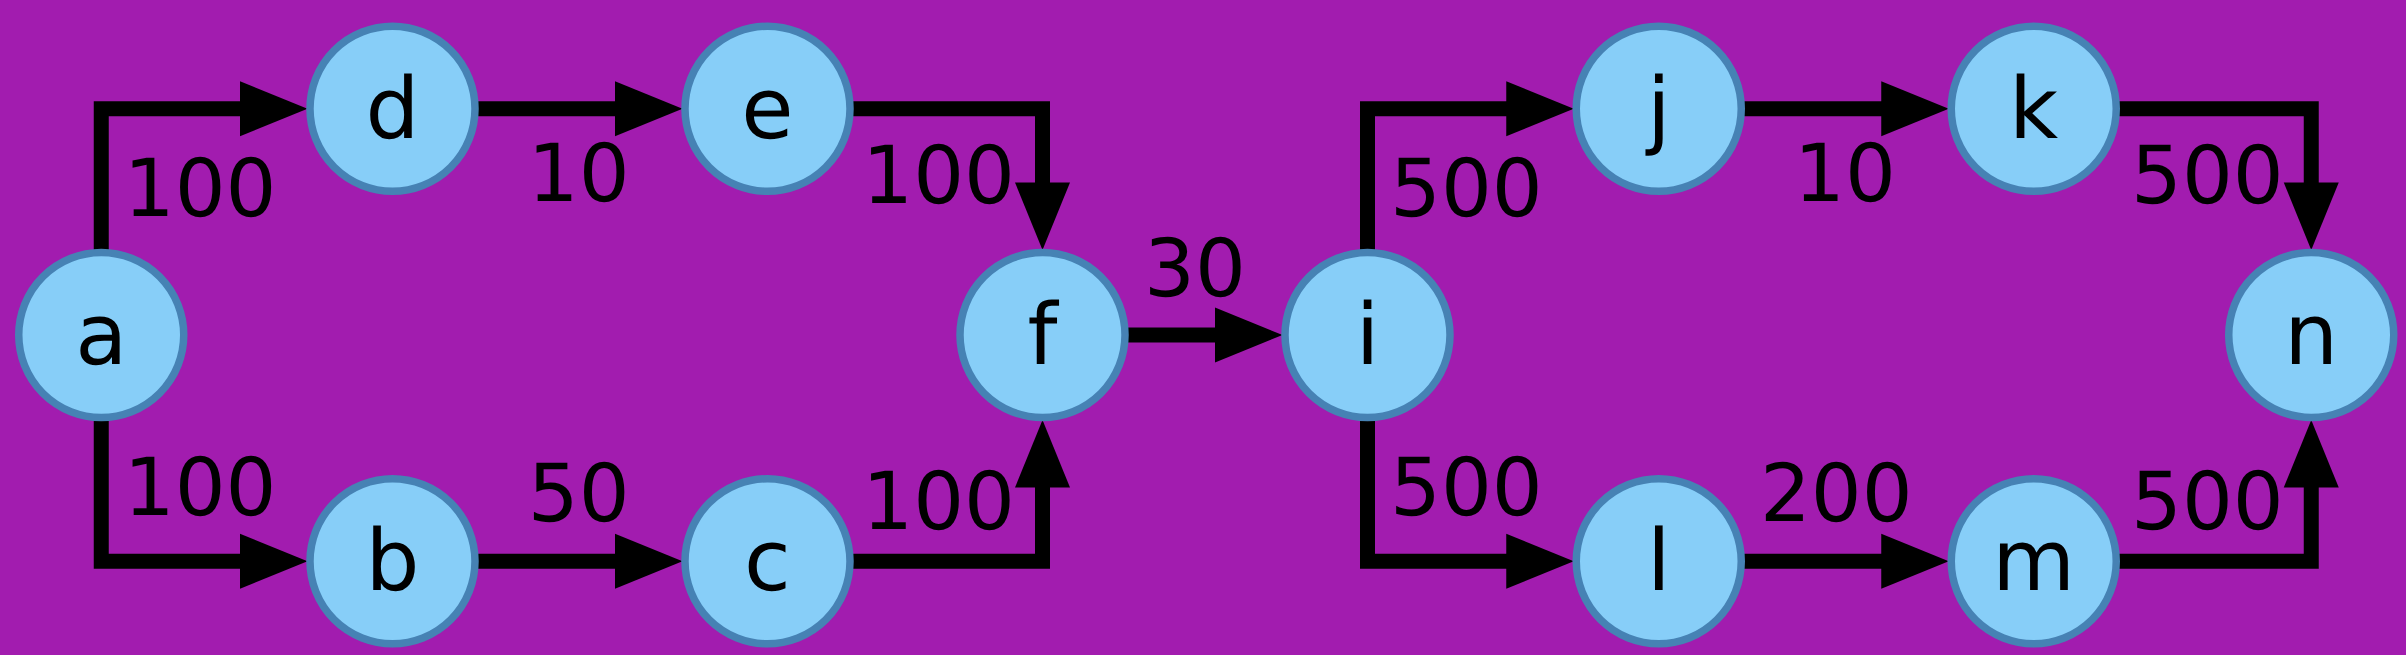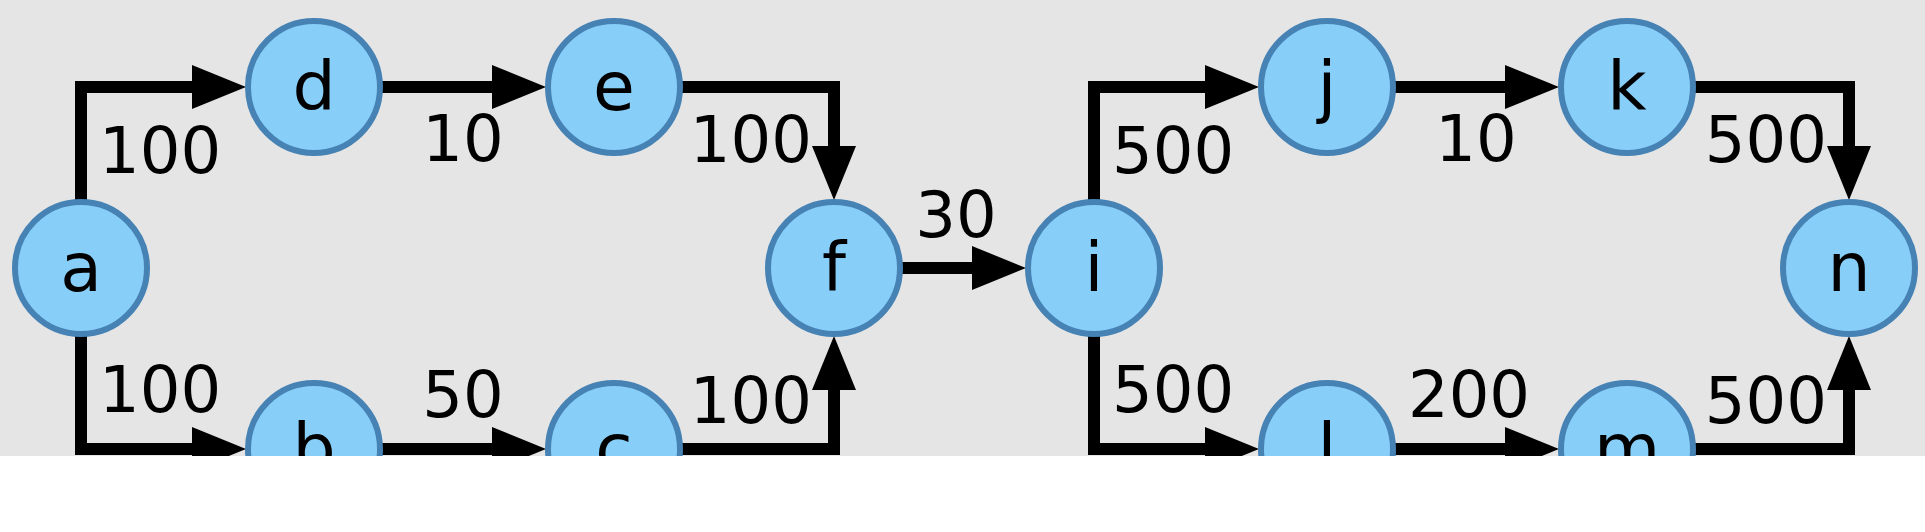--- a/index.html
+++ b/index.html
@@ -2,22 +2,22 @@
 <html><head>
 <meta charset="utf-8">
 <style>
   html, body {
     margin: 0;
     padding: 0;
     background: #ffffff;
   }
   .stage {
     width: 1925px;
-    height: 456px;
-    background: #e5e5e5;
+    height: 524px;
+    background: #a21caf;
     overflow: hidden;
   }
   svg { display: block; }
   .edge-path {
     fill: none;
     stroke-linejoin: miter;
     stroke-linecap: butt;
   }
   text {
     font-family: "DejaVu Sans", "Liberation Sans", sans-serif;

